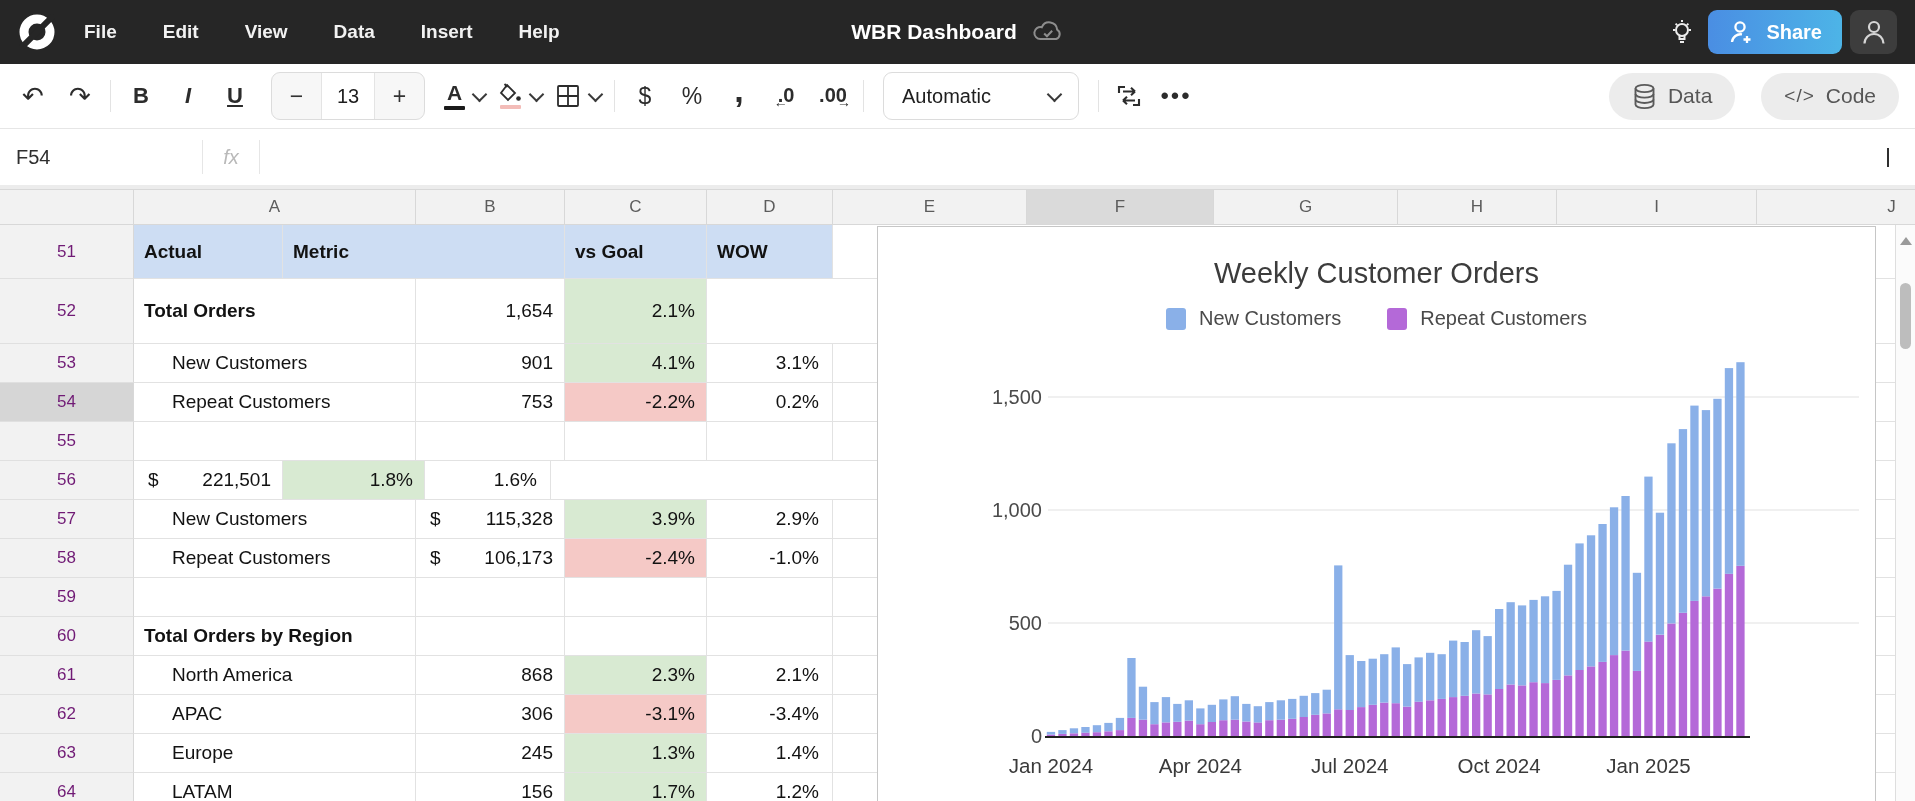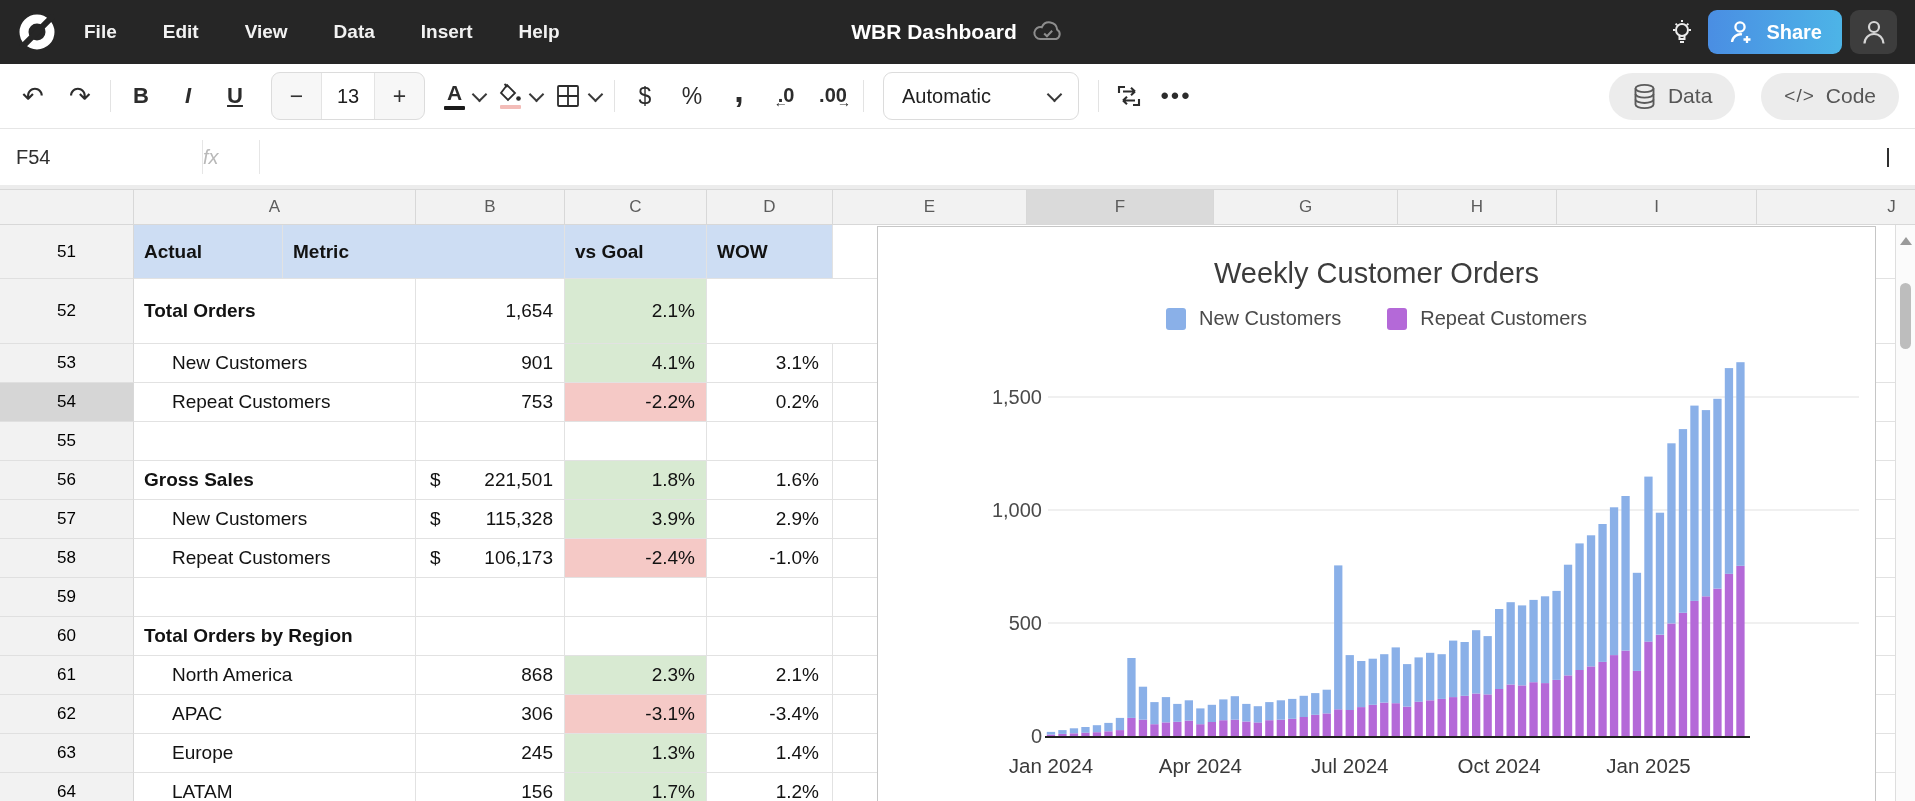--- a/index.html
+++ b/index.html
@@ -55,38 +55,38 @@
   .dots{font-size:24px;letter-spacing:2px;color:#2c2c2c;}
   .toolbar-right{margin-left:auto;display:flex;align-items:center;gap:26px;}
   .pill{height:47px;border-radius:24px;background:#ececec;border:none;cursor:pointer;padding:0 23px;
         display:flex;align-items:center;gap:11px;font-size:21px;color:#565656;font-family:inherit;}
   .codeglyph{font-size:19px;letter-spacing:1px;color:#565656;}
 
   
   .formulabar{height:56px;background:#fff;display:flex;align-items:center;}
   .cellref{width:186px;padding-left:16px;font-size:20px;color:#2f2f2f;cursor:text;}
   .fsep{width:1px;height:34px;background:#e6e6e6;}
-  .fx{width:56px;text-align:left;font-size:20px;font-style:italic;color:#b9b9b9;}
+  .fx{width:56px;text-align:center;font-size:20px;font-style:italic;color:#b9b9b9;}
   .finput{flex:1;height:100%;display:flex;align-items:center;padding-left:14px;font-size:19px;color:#222;cursor:text;}
   .fchev{margin:0 26px 0 0;}
   .fchev .chev{width:12px;height:12px;border-width:2.6px;border-color:#2f2f2f;}
   .strip{height:4px;background:#ececec;}
 
   
   .sheet{position:relative;height:613px;background:#fff;overflow:hidden;}
   .colheads{display:flex;height:36px;background:#f2f2f2;border-top:1px solid #d8d8d8;border-bottom:1px solid #d8d8d8;
             box-sizing:border-box;overflow:hidden;}
   .ch{flex:0 0 auto;border-right:1px solid #d8d8d8;box-sizing:border-box;display:flex;align-items:center;
       justify-content:center;font-size:17px;color:#5c5c5c;cursor:pointer;}
   .ch.sel{background:#dadada;}
   #rows{position:absolute;left:0;top:36px;right:20px;}
   .r{display:flex;box-sizing:border-box;}
   .rnum{flex:0 0 134px;box-sizing:border-box;background:#f2f2f2;border-right:1px solid #d8d8d8;
         border-bottom:1px solid #e0e0e0;display:flex;align-items:center;justify-content:center;
-        font-size:17px;color:#000000;cursor:pointer;}
+        font-size:17px;color:#701a75;cursor:pointer;}
   .rnum.sel{background:#d6d6d6;}
   .c{box-sizing:border-box;border-right:1px solid #e2e2e2;border-bottom:1px solid #e2e2e2;
      display:flex;align-items:center;font-size:19px;color:#121212;cursor:cell;overflow:hidden;white-space:nowrap;}
   .ca{flex:0 0 282px;padding-left:10px;}
   .ca.ind{padding-left:38px;}
   .b{font-weight:700;}
   .cb{flex:0 0 149px;justify-content:flex-end;padding-right:11px;}
   .cb.cur{justify-content:space-between;padding-left:14px;}
   .cc{flex:0 0 142px;justify-content:flex-end;padding-right:11px;}
   .cc.green{background:#d8ead2;}
@@ -324,21 +324,20 @@
         <div class="r" style="height: 39px;">
           <div class="rnum">55</div>
           <div class="c ca"></div>
           <div class="c cb"></div>
           <div class="c cc"></div>
           <div class="c cd"></div>
           <div class="cfill"></div>
         </div>
         <div class="r" style="height: 39px;">
           <div class="rnum">56</div>
-          <div class="c ca b">Gross Sales</div>
           <div class="c cb cur">
             <span>$</span>
             <span>221,501</span>
           </div>
           <div class="c cc green">1.8%</div>
           <div class="c cd">1.6%</div>
           <div class="cfill"></div>
         </div>
         <div class="r" style="height: 39px;">
           <div class="rnum">57</div>

